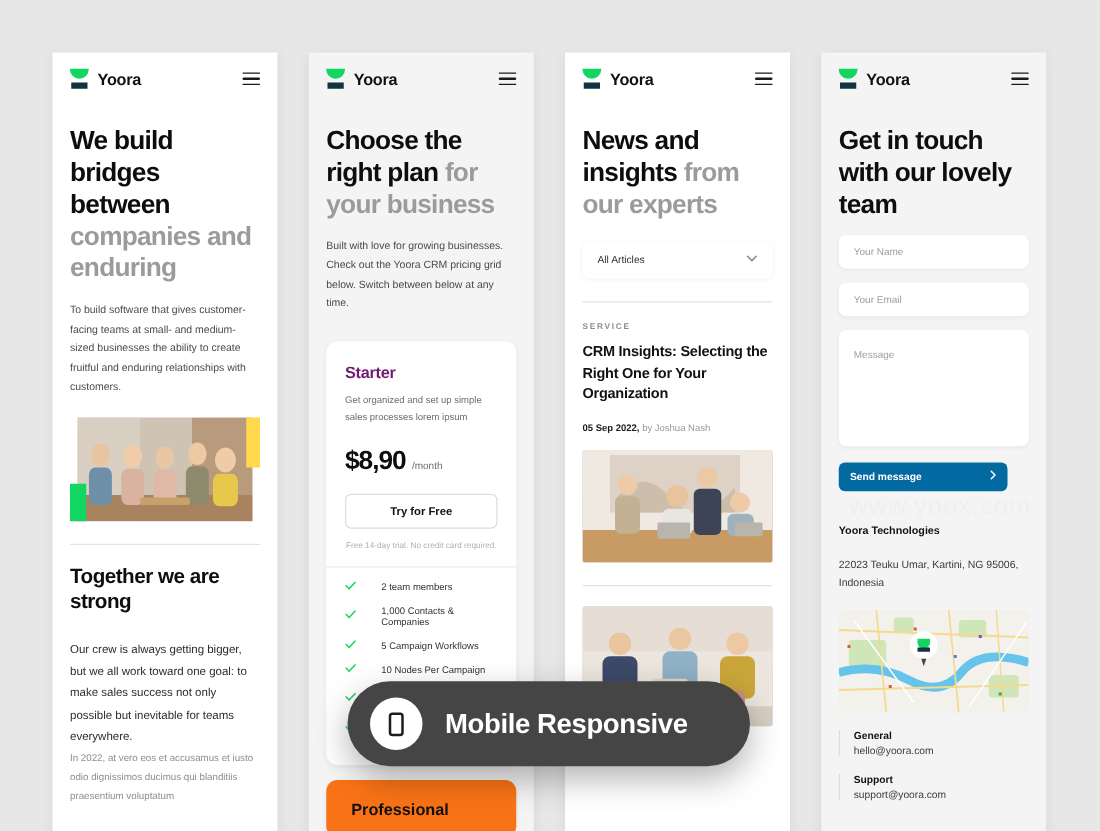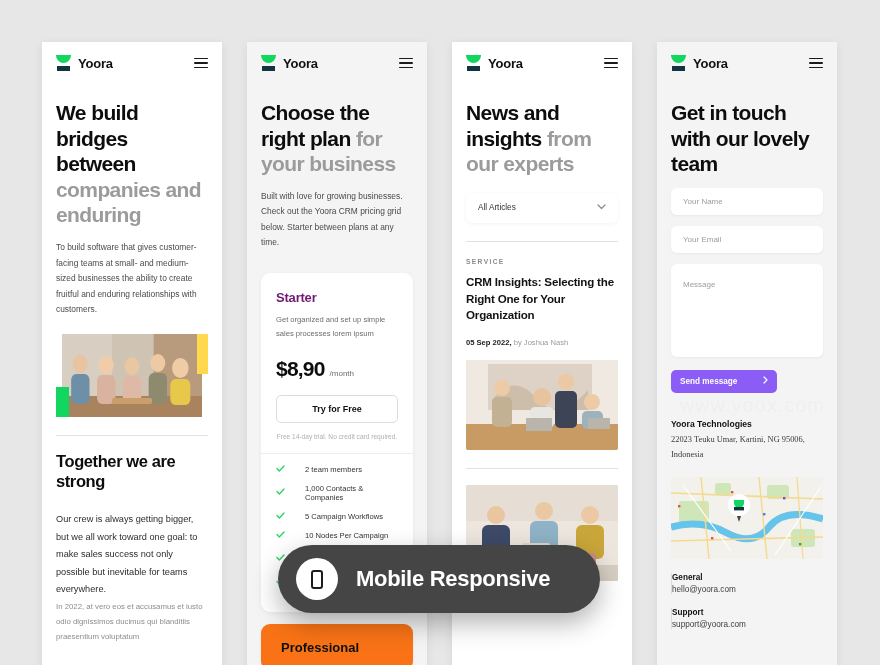--- a/index.html
+++ b/index.html
@@ -153,35 +153,35 @@
     box-shadow:0 1px 3px rgba(0,0,0,.05);
   }
   .field span{ font-size:8px; color:#9d9d9d; }
   .textarea{
     margin-top:11px; background:#fff; border-radius:6px;
     height:93px; padding:9px 12px;
     box-shadow:0 1px 3px rgba(0,0,0,.05);
   }
   .textarea span{ font-size:8px; color:#9d9d9d; }
   .btn-green{
-    margin-top:13px; width:106px; height:23px;
-    background:#8b5cf6; border:none; border-radius:5px;
+    margin-top:13px; width:135px; height:23px;
+    background:#0369a1; border:none; border-radius:5px;
     display:flex; align-items:center; justify-content:space-between;
     padding:0 9px; cursor:pointer; font-family:inherit;
   }
   .btn-green span{ font-size:8.2px; color:#fff; font-weight:bold; }
   .addr-title{ font-size:8.6px; font-weight:bold; color:#111; }
-  .addr{ font-size:8.4px; line-height:1.75; color:#3b3b3b; margin-top:4px;font-family:Liberation Serif, serif;}
+  .addr{ font-size:8.4px; line-height:1.75; color:#3b3b3b; margin-top:15px;}
   .mapbox{
     margin-top:15px; height:82px; border-radius:4px; overflow:hidden;
     position:relative; background:#eaf3e3;
   }
   .mapbox svg{ display:block; width:100%; height:100%; }
   .contactRow{
-    margin-top:14px; border-left:1.6px solid #dcdcdc;
+    margin-top:14px; padding-left:11px; border-left:1.6px solid #dcdcdc;
   }
   .contactRow .lbl{ font-size:8.2px; font-weight:bold; color:#121212; }
   .contactRow .val{ font-size:8.2px; color:#3d3d3d; margin-top:3px; }
   .sectionTitle{ margin-top:26px; }
 
   
   .watermark{
     position:absolute; right:12px; top:352px;
     font-size:20px; color:#efefef; letter-spacing:1px;
     pointer-events:none; z-index:5; white-space:nowrap;
@@ -278,21 +278,21 @@
           <i></i>
           <i></i>
           <i></i>
         </span>
     </div>
 
     <div class="inner">
       <h1 class="hero">
         <span>Choose the right plan</span><span class="muted"> for your business</span>
       </h1>
-      <p class="lead">Built with love for growing businesses. Check out the Yoora CRM pricing grid below. Starter between plans at any time.</p>
+      <p class="lead">Built with love for growing businesses. Check out the Yoora CRM pricing grid below. Switch between below at any time.</p>
 
       <div class="card">
         <h3>Starter</h3>
         <div class="desc">Get organized and set up simple sales processes lorem ipsum</div>
         <div class="price">
           <span class="amt">$8,90</span>
           <span class="per">/month</span>
         </div>
         <button class="btn-outline">Try for Free</button>
         <div class="trial">Free 14-day trial. No credit card required.</div>

